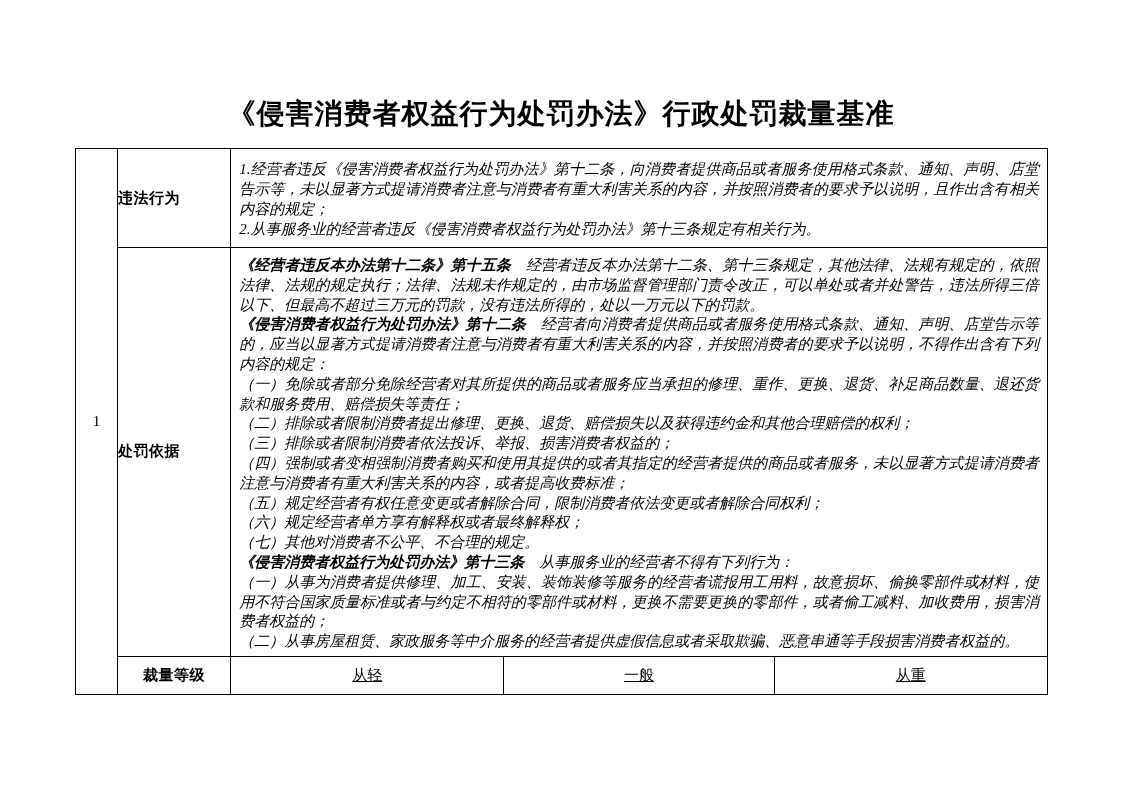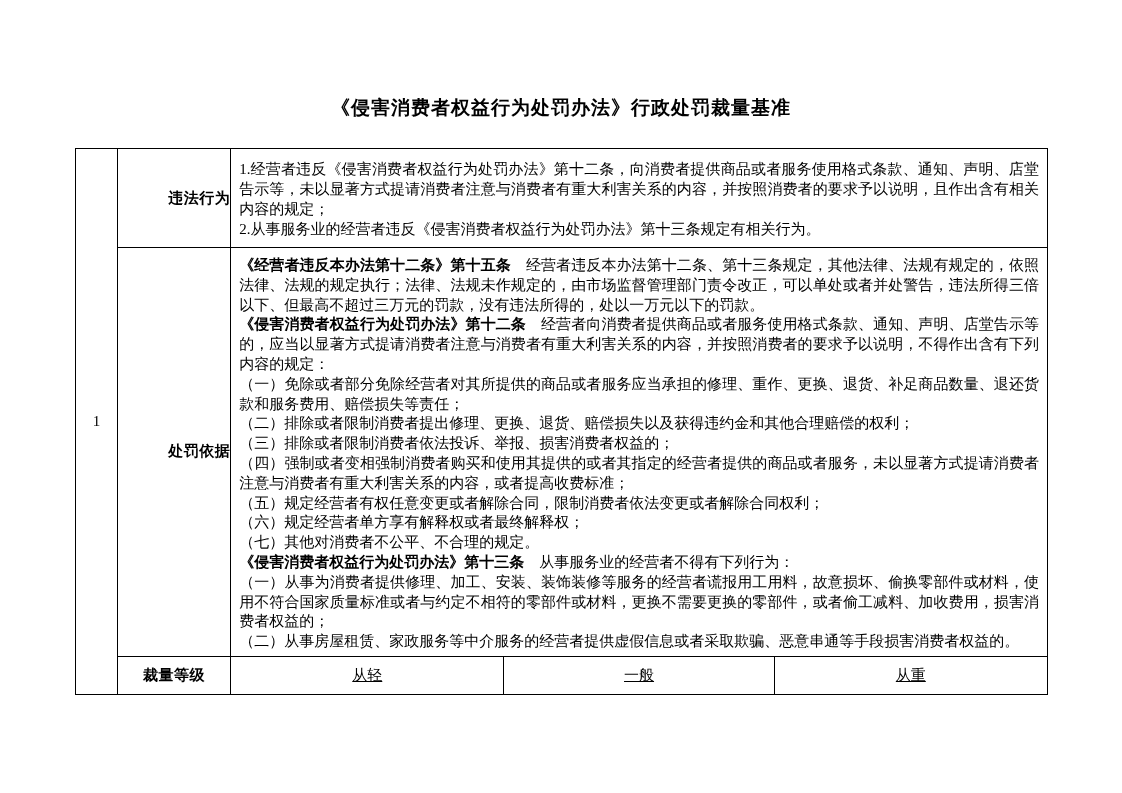--- a/index.html
+++ b/index.html
@@ -12,21 +12,21 @@
     color: #000000;
     font-family: "Liberation Serif", "DejaVu Serif", serif;
     overflow: hidden;
   }
   .doc-title {
     position: absolute;
     top: 95px;
     left: 0;
     width: 100%;
     text-align: center;
-    font-size: 19px;
+    font-size: 28px;
     font-weight: bold;
     letter-spacing: 1px;
   }
   table.main-table {
     position: absolute;
     left: 75px;
     top: 148px;
     width: 973px;
     border-collapse: collapse;
     table-layout: fixed;
@@ -34,28 +34,29 @@
   table.main-table td {
     border: 1px solid #000000;
     font-size: 15px;
     vertical-align: middle;
   }
   td.num-cell {
     text-align: center;
     font-size: 16px;
   }
   td.label-cell {
-    text-align: right;
+    text-align: left;
     font-weight: bold;
     font-size: 15.5px;
     letter-spacing: 0.5px;
   }
   td.content-cell {
     padding: 8px 8px 4px 8px;
     vertical-align: middle;
+    font-style: italic;
   }
   td.content-cell p {
     text-align: justify;
     line-height: 19.8px;
     font-size: 15px;
   }
   td.row-violation { height: 99px; }
   td.row-levels { height: 38px; text-align: center; margin-top: 45px; }
   .level-cell { text-align: center; font-size: 15px; text-decoration: underline; }
   .page-number {

